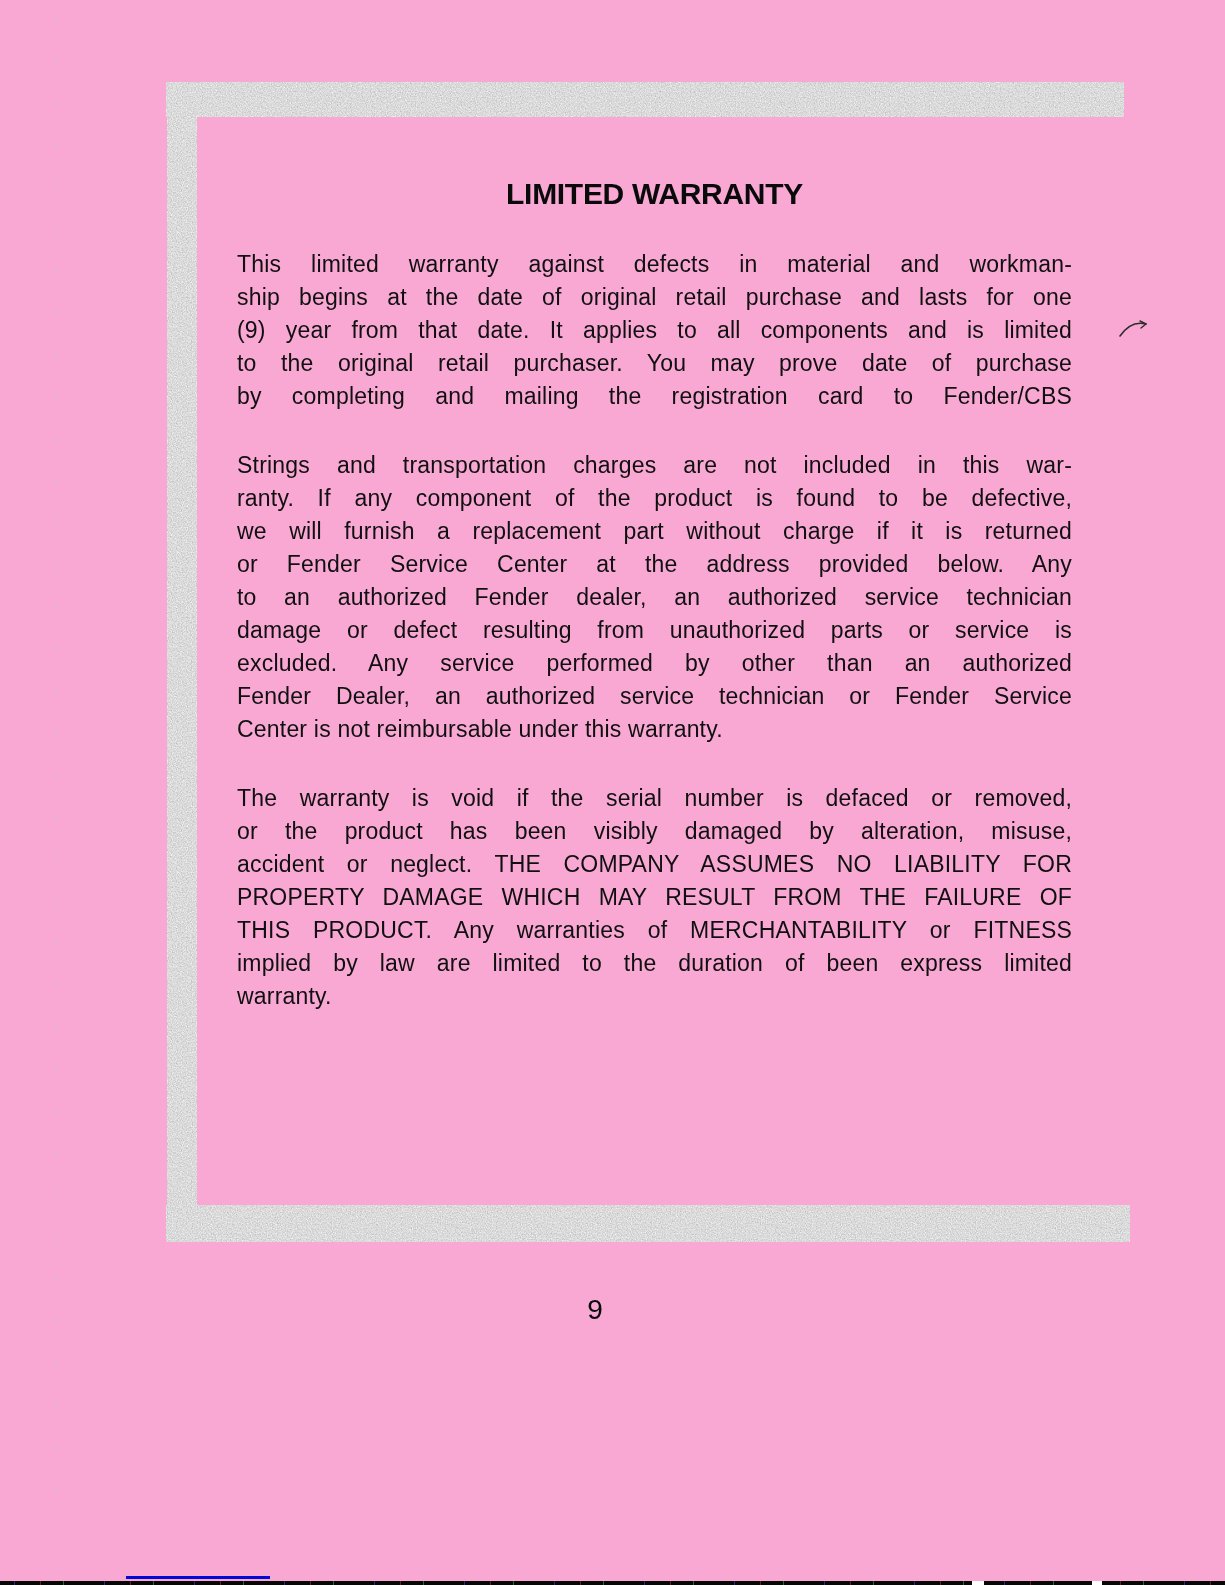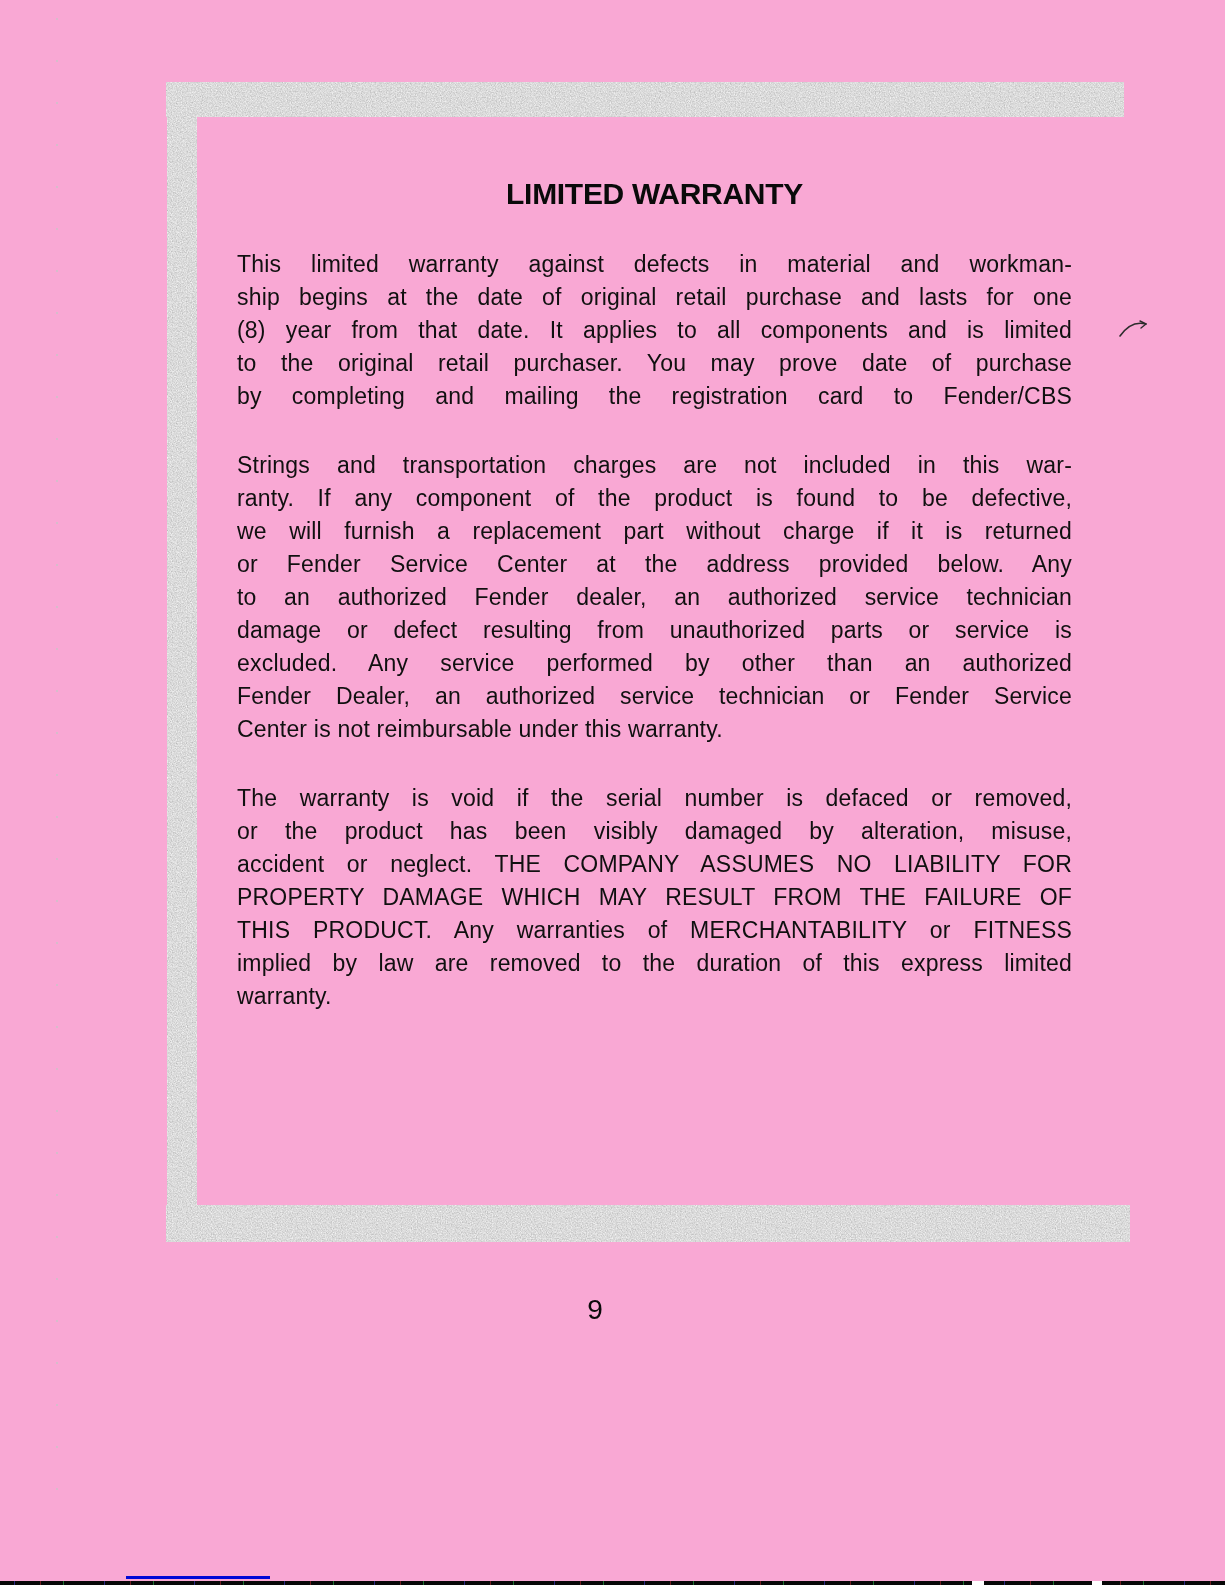--- a/index.html
+++ b/index.html
@@ -77,42 +77,42 @@
   </svg>
 
   <div class="margin-dots"></div>
 
   <div class="content">
     <h1 class="title">LIMITED WARRANTY</h1>
     <div class="warranty-body">
         <div class="para">
           <div class="line">This limited warranty against defects in material and workman-</div>
           <div class="line">ship begins at the date of original retail purchase and lasts for one</div>
-          <div class="line">(8) year from that date. It applies to all components and is limited</div>
+          <div class="line">(9) year from that date. It applies to all components and is limited</div>
           <div class="line">to the original retail purchaser. You may prove date of purchase</div>
           <div class="line">by completing and mailing the registration card to Fender/CBS</div>
         </div>
         <div class="para">
           <div class="line">Strings and transportation charges are not included in this war-</div>
           <div class="line">ranty. If any component of the product is found to be defective,</div>
           <div class="line">we will furnish a replacement part without charge if it is returned</div>
           <div class="line">or Fender Service Center at the address provided below. Any</div>
           <div class="line">to an authorized Fender dealer, an authorized service technician</div>
           <div class="line">damage or defect resulting from unauthorized parts or service is</div>
           <div class="line">excluded. Any service performed by other than an authorized</div>
           <div class="line">Fender Dealer, an authorized service technician or Fender Service</div>
           <div class="line last">Center is not reimbursable under this warranty.</div>
         </div>
         <div class="para">
           <div class="line">The warranty is void if the serial number is defaced or removed,</div>
           <div class="line">or the product has been visibly damaged by alteration, misuse,</div>
           <div class="line">accident or neglect. THE COMPANY ASSUMES NO LIABILITY FOR</div>
           <div class="line">PROPERTY DAMAGE WHICH MAY RESULT FROM THE FAILURE OF</div>
           <div class="line">THIS PRODUCT. Any warranties of MERCHANTABILITY or FITNESS</div>
-          <div class="line">implied by law are removed to the duration of this express limited</div>
+          <div class="line">implied by law are limited to the duration of been express limited</div>
           <div class="line last">warranty.</div>
         </div>
       </div>
   </div>
 
   <svg class="margin-mark" width="34" height="26" aria-hidden="true">
     <path d="M2 20 C 9 10, 17 5, 28 8" fill="none" stroke="#2d2d2d" stroke-width="1.6" stroke-linecap="round"></path>
     <path d="M28 8 L22 5 M28 8 L23 12" fill="none" stroke="#2d2d2d" stroke-width="1.4" stroke-linecap="round"></path>
   </svg>
 

